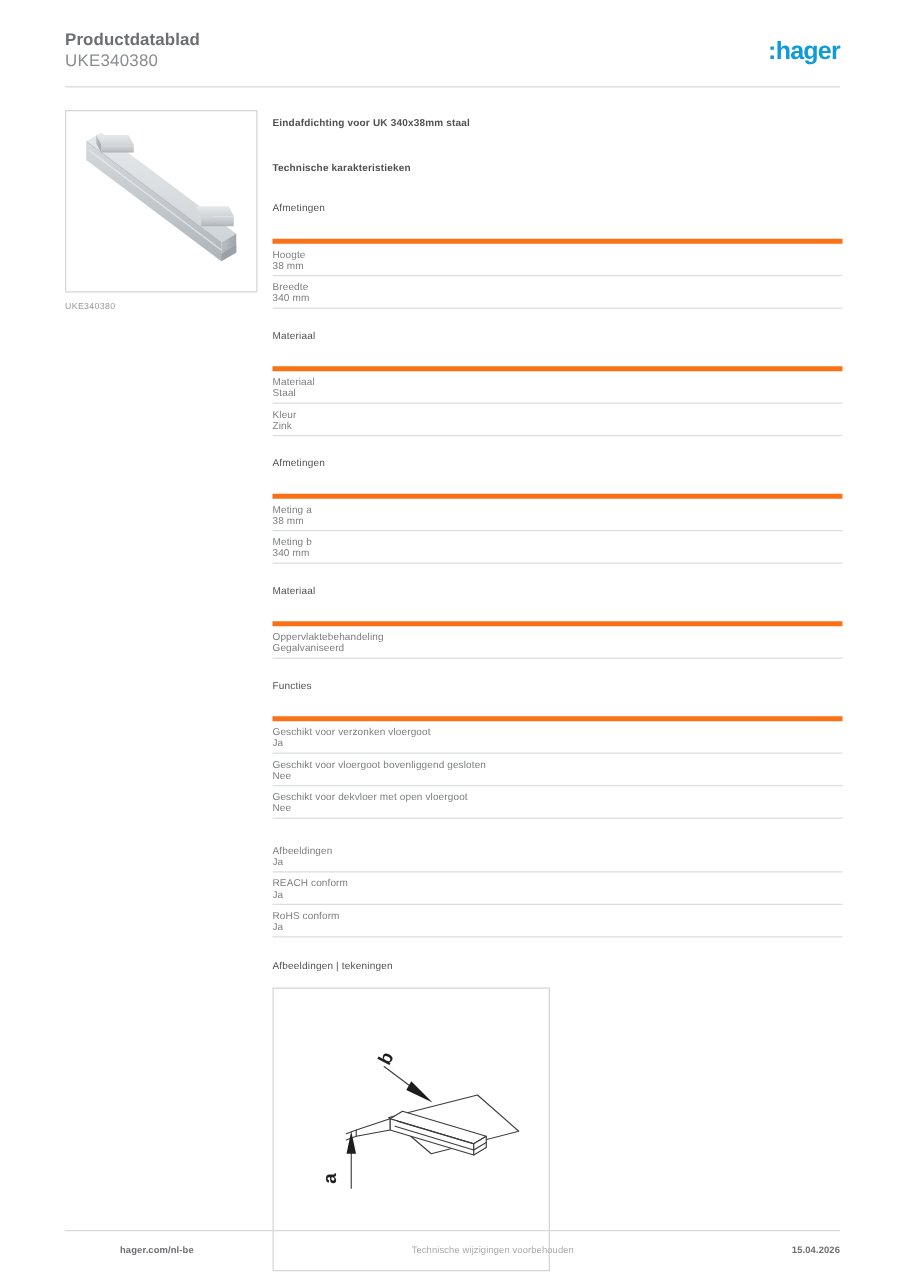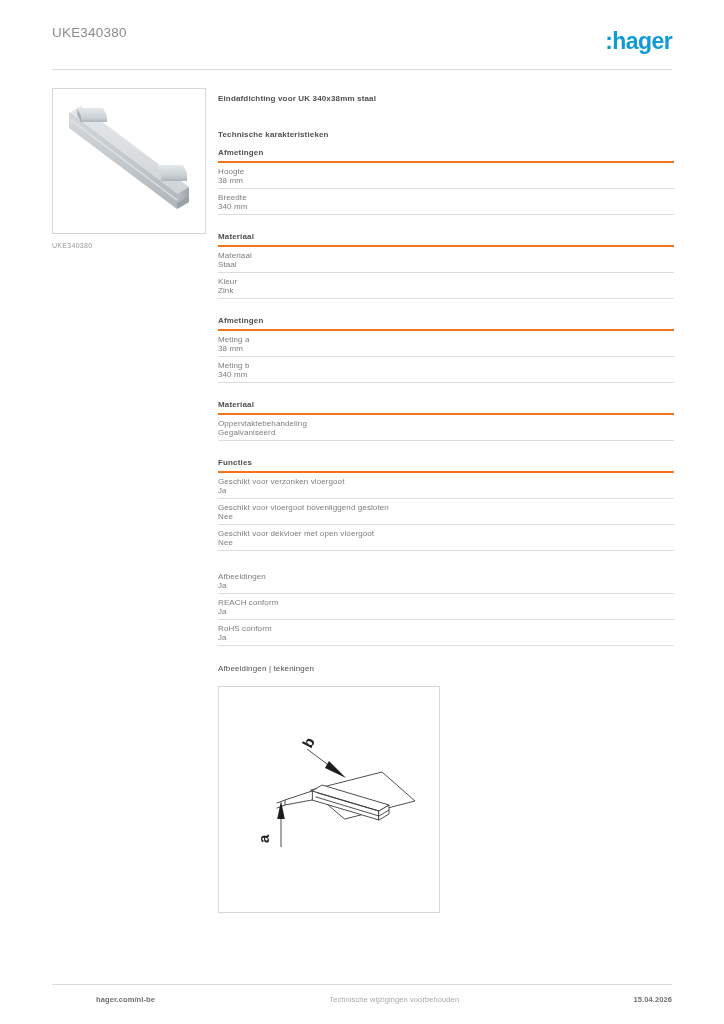--- a/index.html
+++ b/index.html
@@ -35,21 +35,21 @@
     font-size: 13.5px;
     font-weight: normal;
     color: #8a8c8e;
     line-height: 17px;
     letter-spacing: 0.2px;
   }
   #brand-logo {
     position: absolute;
     right: 0;
     top: 4px;
-    font-size: 23px;
+    font-size: 20px;
     font-weight: bold;
     color: #0f9bd7;
     letter-spacing: -0.6px;
     line-height: 26px;
   }
   #header-rule {
     position: absolute;
     left: 52px;
     top: 69px;
     width: 620px;
@@ -93,30 +93,30 @@
     font-weight: bold;
     color: #4f5052;
     letter-spacing: 0.15px;
     margin-bottom: 27px;
   }
   .specs-heading {
     font-size: 8px;
     font-weight: bold;
     color: #4f5052;
     letter-spacing: 0.15px;
-    margin-bottom: 9px;
+    margin-bottom: 23px;
   }
   .spec-group { margin-bottom: 17px; }
   .spec-group-title {
     font-size: 8px;
-    font-weight: bold;
+    font-weight: normal;
     color: #4f5052;
     letter-spacing: 0.15px;
-    padding-bottom: 4px;
-    border-bottom: 2px solid #f97316;
+    padding-bottom: 20px;
+    border-bottom: 4px solid #f97316;
   }
   .spec-row {
     display: flex;
     justify-content: space-between;
     align-items: baseline;
     font-size: 8px;
     color: #7b7d7f;
     padding: 4px 0 3px 0;
     border-bottom: 1px solid #dcdddd;
     letter-spacing: 0.1px;
@@ -163,20 +163,21 @@
     font-size: 7.5px;
   }
   #footer-url { color: #6d6e71; font-weight: bold; letter-spacing: 0.1px; padding-left: 44px; }
   #footer-note { color: #a7a9ab; letter-spacing: 0.1px; }
   #footer-date { color: #6d6e71; font-weight: bold; letter-spacing: 0.1px; }
 </style>
 </head>
 <body>
 
 <div id="page-header">
+  <div class="doc-title">Productdatablad</div>
   <div class="doc-ref">UKE340380</div>
   <div id="brand-logo" style="color: rgb(15, 155, 215);">:hager</div>
 </div>
 <div id="header-rule"></div>
 
 <div id="product-figure">
   <div id="product-image-box">
     <svg width="152" height="144" viewBox="0 0 152 144">
       <defs>
         <linearGradient id="steelA" x1="0" y1="0" x2="0" y2="1">

